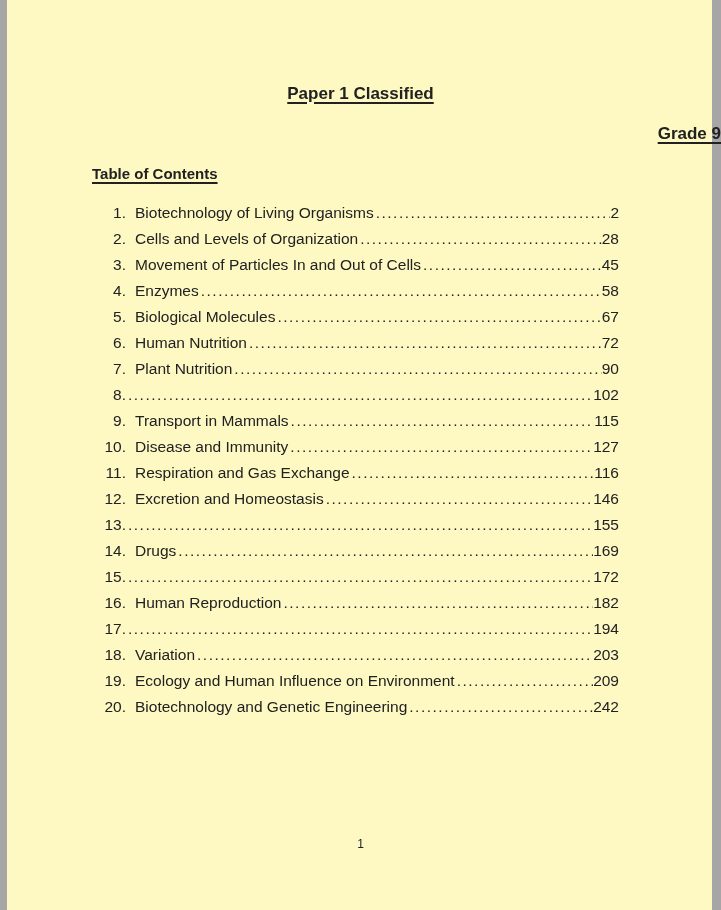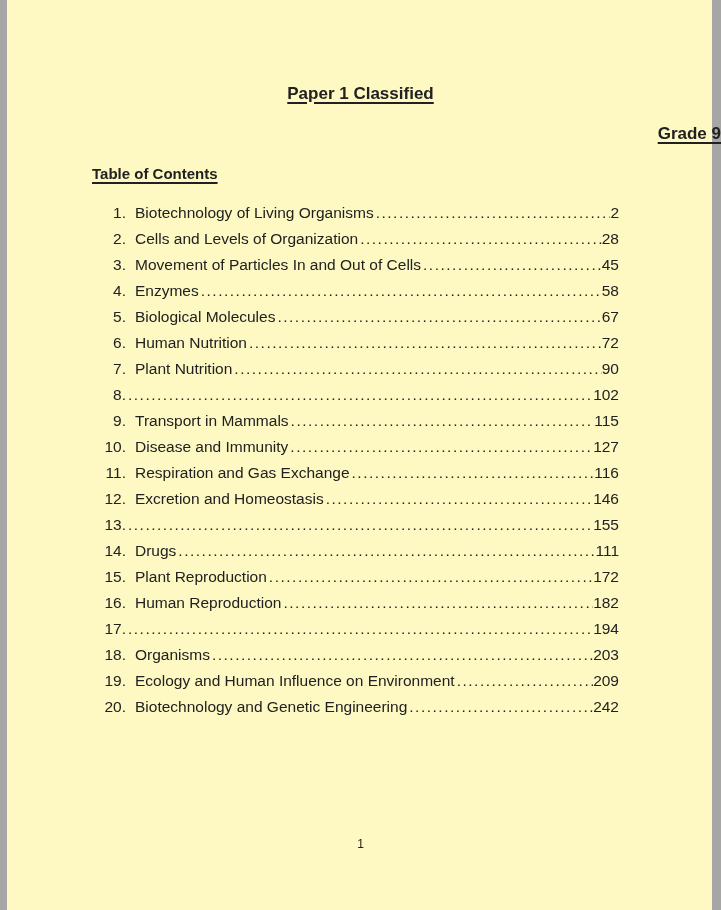--- a/index.html
+++ b/index.html
@@ -191,46 +191,45 @@
   <div class="toc-row">
     <span class="toc-num">13.</span>
     <span class="toc-leader">............................................................................................................................................................................................................................................................................................................</span>
     <span class="toc-page">155</span>
   </div>
 
   <div class="toc-row">
     <span class="toc-num">14.</span>
     <span class="toc-title">Drugs</span>
     <span class="toc-leader">............................................................................................................................................................................................................................................................................................................</span>
-    <span class="toc-page">111</span>
+    <span class="toc-page">169</span>
   </div>
 
   <div class="toc-row">
     <span class="toc-num">15.</span>
-    <span class="toc-title">Plant Reproduction</span>
     <span class="toc-leader">............................................................................................................................................................................................................................................................................................................</span>
     <span class="toc-page">172</span>
   </div>
 
   <div class="toc-row">
     <span class="toc-num">16.</span>
     <span class="toc-title">Human Reproduction</span>
     <span class="toc-leader">............................................................................................................................................................................................................................................................................................................</span>
     <span class="toc-page">182</span>
   </div>
 
   <div class="toc-row">
     <span class="toc-num">17.</span>
     <span class="toc-leader">............................................................................................................................................................................................................................................................................................................</span>
     <span class="toc-page">194</span>
   </div>
 
   <div class="toc-row">
     <span class="toc-num">18.</span>
-    <span class="toc-title">Organisms</span>
+    <span class="toc-title">Variation</span>
     <span class="toc-leader">............................................................................................................................................................................................................................................................................................................</span>
     <span class="toc-page">203</span>
   </div>
 
   <div class="toc-row">
     <span class="toc-num">19.</span>
     <span class="toc-title">Ecology and Human Influence on Environment</span>
     <span class="toc-leader">............................................................................................................................................................................................................................................................................................................</span>
     <span class="toc-page">209</span>
   </div>

